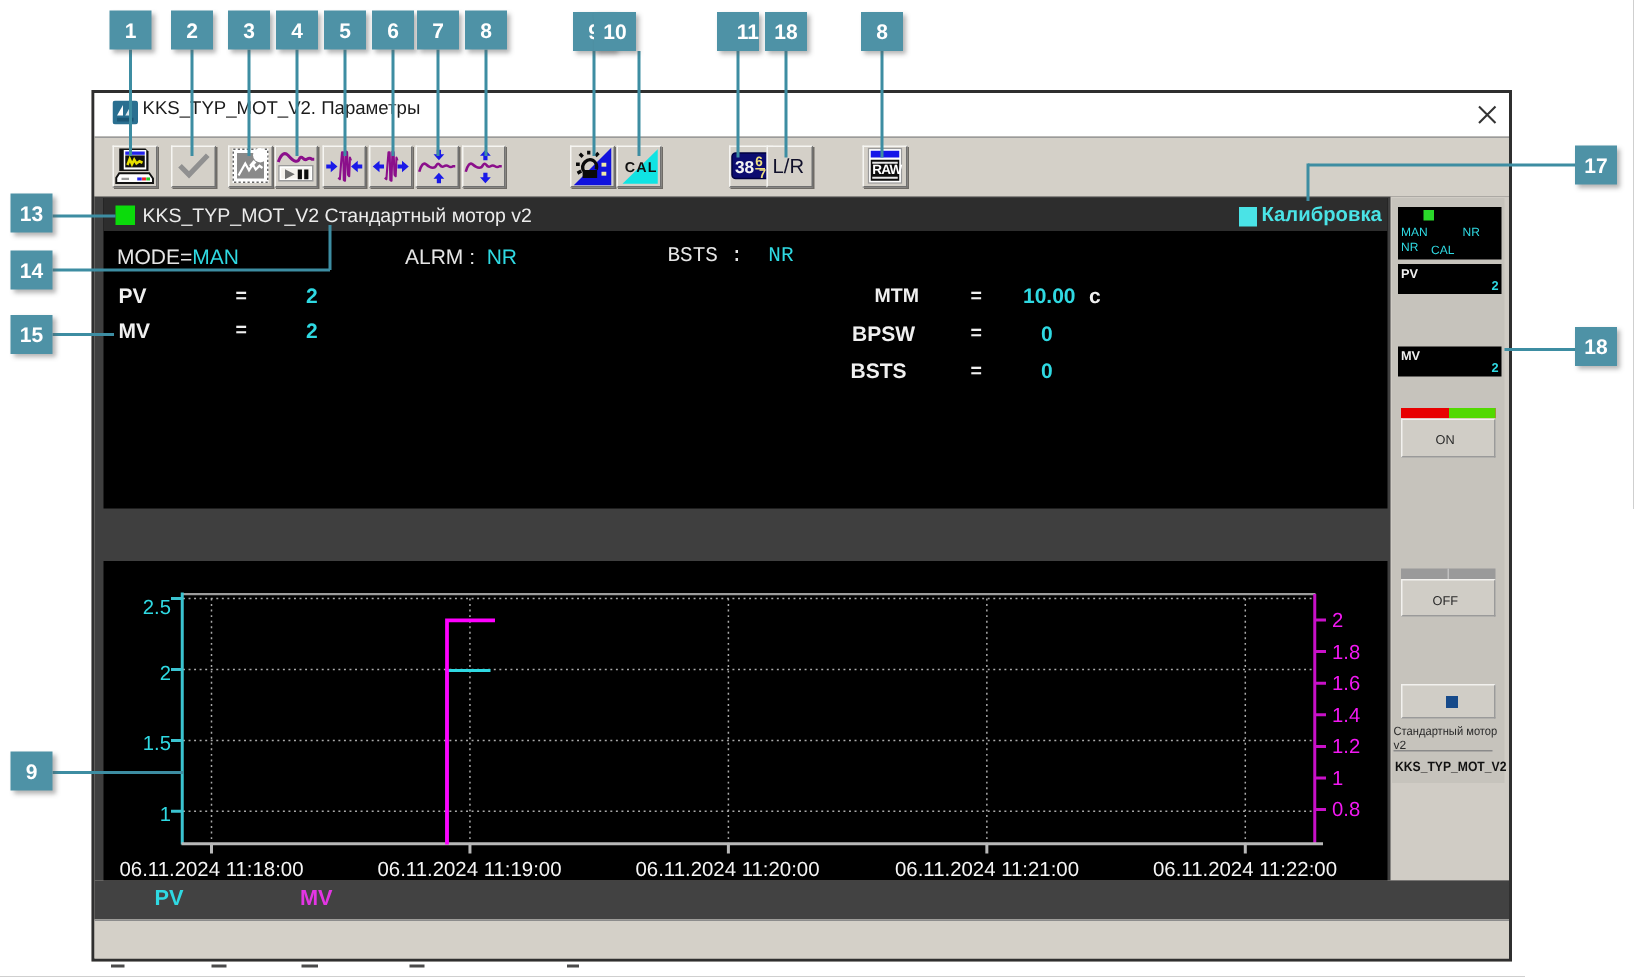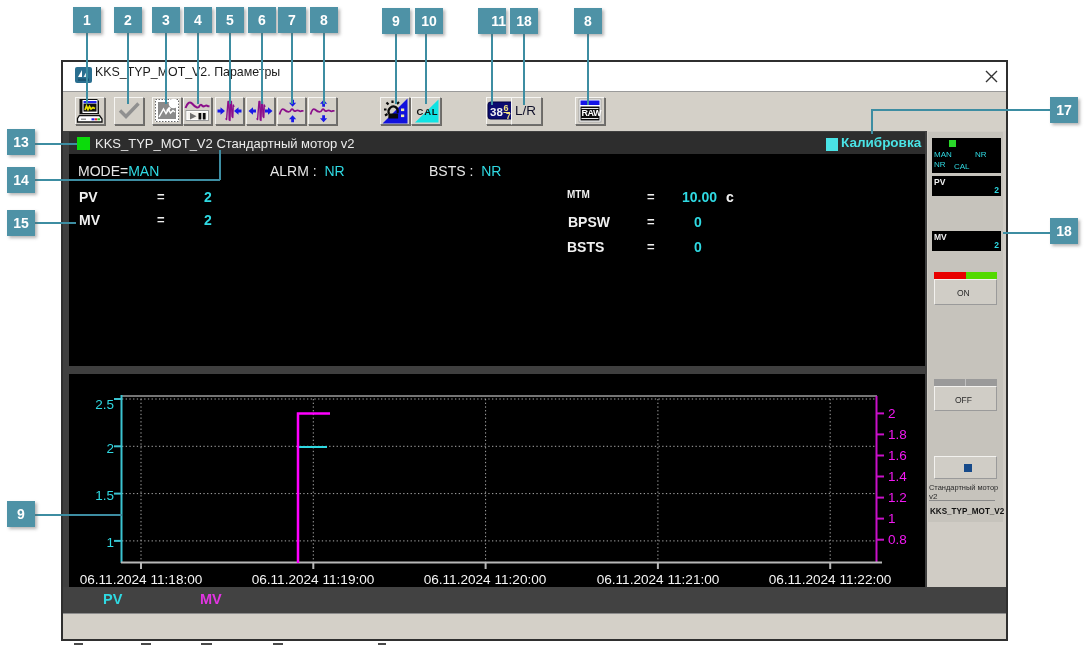--- a/index.html
+++ b/index.html
@@ -31,21 +31,21 @@
 
 <div class="badge" style="left:73px;top:7px;">1</div>
 <div class="badge" style="left:114px;top:7px;">2</div>
 <div class="badge" style="left:152px;top:7px;">3</div>
 <div class="badge" style="left:184px;top:7px;">4</div>
 <div class="badge" style="left:216px;top:7px;">5</div>
 <div class="badge" style="left:248px;top:7px;">6</div>
 <div class="badge" style="left:278px;top:7px;">7</div>
 <div class="badge" style="left:310px;top:7px;">8</div>
 <div class="badge" style="left:382px;top:8px;">9</div>
-<div class="badge" style="left:415px;top:8px;">10</div>
+<div class="badge" style="left:396px;top:8px;">10</div>
 <div class="badge" style="left:478px;top:8px;text-align:right;">11</div>
 <div class="badge" style="left:510px;top:8px;">18</div>
 <div class="badge" style="left:574px;top:8px;">8</div>
 <div class="badge" style="left:7px;top:129px;">13</div>
 <div class="badge" style="left:7px;top:167px;">14</div>
 <div class="badge" style="left:7px;top:210px;">15</div>
 <div class="badge" style="left:7px;top:501px;">9</div>
 <div class="badge" style="left:1050px;top:97px;">17</div>
 <div class="badge" style="left:1050px;top:218px;">18</div>
 
@@ -193,36 +193,36 @@
         <rect x="3" y="1" width="22" height="23" fill="#ffffff" stroke="#9a9a9a" stroke-width="0.8"></rect>
         <rect x="4.5" y="2.5" width="19" height="4.5" fill="#1515e8"></rect>
         <rect x="4.5" y="8.5" width="19" height="14" fill="#0c0c0c"></rect>
         <path d="M5.5 10.5 H22.5 M5.5 20.5 H22.5" stroke="#e8e8e8" stroke-width="1.2"></path>
         <text x="5.5" y="18" font-family="Liberation Sans, sans-serif" font-size="9" font-weight="bold" fill="#ffffff" letter-spacing="-0.5">RAW</text>
       </svg>
     </div>
   </div>
   <div class="main" id="main">
 
-    <div class="panel" style="left:6px;top:1px;width:856px;height:234px;">
+    <div class="panel" style="left:6px;top:1px;width:856px;height:207px;">
       <div class="abs" style="left:0;top:0;width:856px;height:22px;background:#2d2d2d;"></div>
       <div class="abs" style="left:8px;top:5px;width:13px;height:13px;background:#0bdb0b;"></div>
       <div class="t" style="left:26px;top:4px;font-size:13px;color:#ececec;">KKS_TYP_MOT_V2 Стандартный мотор v2</div>
       <div class="abs" style="left:757px;top:6px;width:12px;height:13px;background:#4ae3e6;"></div>
       <div class="t" style="left:772px;top:3px;font-size:13.5px;font-weight:bold;color:#4ae3e6;">Калибровка</div>
       <div class="t" style="left:9px;top:31px;font-size:14px;color:#e6e6e6;">MODE=<span style="color:#2fd9e2;">MAN</span></div>
       <div class="t" style="left:201px;top:31px;font-size:14px;color:#e6e6e6;">ALRM :  <span style="color:#2fd9e2;">NR</span></div>
-      <div class="t" style="left:360px;top:31px;font-size:14px;color:#e6e6e6;">BSTS :  <span style="color:#2fd9e2;">NR</span></div>
+      <div class="t" style="left:376px;top:31px;font-size:14px;color:#e6e6e6;font-family:Liberation Mono, monospace;">BSTS :  <span style="color:#2fd9e2;">NR</span></div>
       <div class="t" style="left:10px;top:57px;font-size:14px;font-weight:bold;color:#f0f0f0;">PV</div>
       <div class="t" style="left:88px;top:57px;font-size:13px;font-weight:bold;color:#f0f0f0;">=</div>
       <div class="t" style="left:135px;top:57px;font-size:14px;font-weight:bold;color:#2fd9e2;">2</div>
       <div class="t" style="left:10px;top:80px;font-size:14px;font-weight:bold;color:#f0f0f0;">MV</div>
       <div class="t" style="left:88px;top:80px;font-size:13px;font-weight:bold;color:#f0f0f0;">=</div>
       <div class="t" style="left:135px;top:80px;font-size:14px;font-weight:bold;color:#2fd9e2;">2</div>
-      <div class="t" style="left:498px;top:57px;font-size:10px;font-weight:bold;color:#f0f0f0;">MTM</div>
+      <div class="t" style="left:514px;top:57px;font-size:13px;font-weight:bold;color:#f0f0f0;">MTM</div>
       <div class="t" style="left:578px;top:57px;font-size:13px;font-weight:bold;color:#f0f0f0;">=</div>
       <div class="t" style="left:613px;top:57px;font-size:14px;font-weight:bold;color:#2fd9e2;">10.00</div>
       <div class="t" style="left:657px;top:57px;font-size:14px;font-weight:bold;color:#f0f0f0;">c</div>
       <div class="t" style="left:499px;top:82px;font-size:14px;font-weight:bold;color:#f0f0f0;">BPSW</div>
       <div class="t" style="left:578px;top:82px;font-size:13px;font-weight:bold;color:#f0f0f0;">=</div>
       <div class="t" style="left:625px;top:82px;font-size:14px;font-weight:bold;color:#2fd9e2;">0</div>
       <div class="t" style="left:498px;top:107px;font-size:14px;font-weight:bold;color:#f0f0f0;">BSTS</div>
       <div class="t" style="left:578px;top:107px;font-size:13px;font-weight:bold;color:#f0f0f0;">=</div>
       <div class="t" style="left:625px;top:107px;font-size:14px;font-weight:bold;color:#2fd9e2;">0</div>
     </div>

